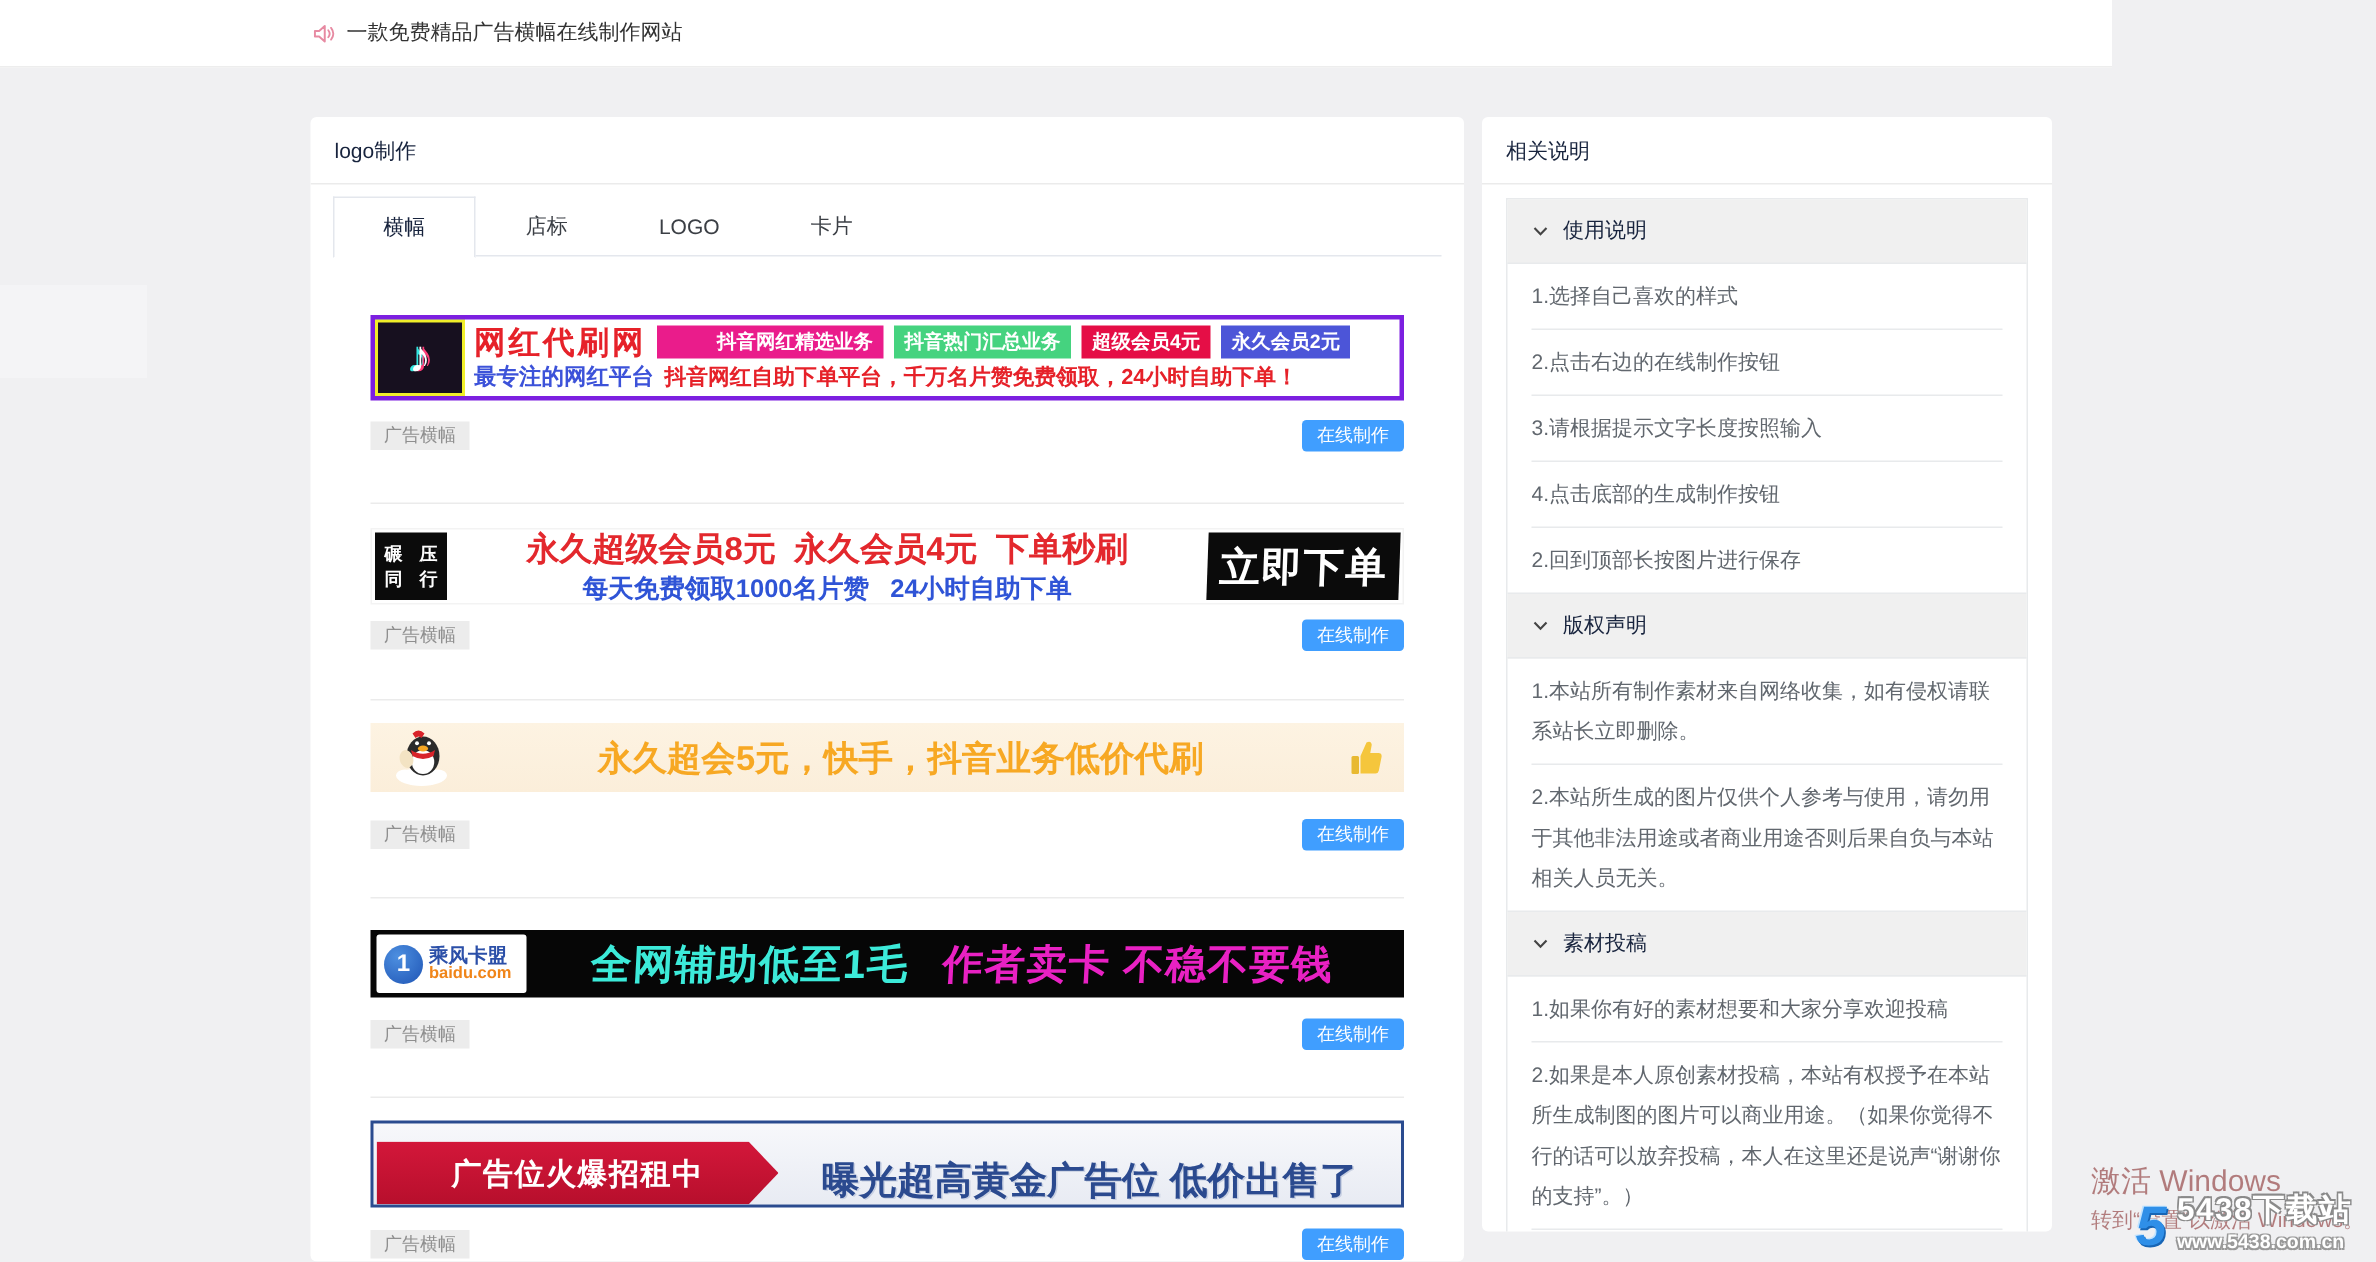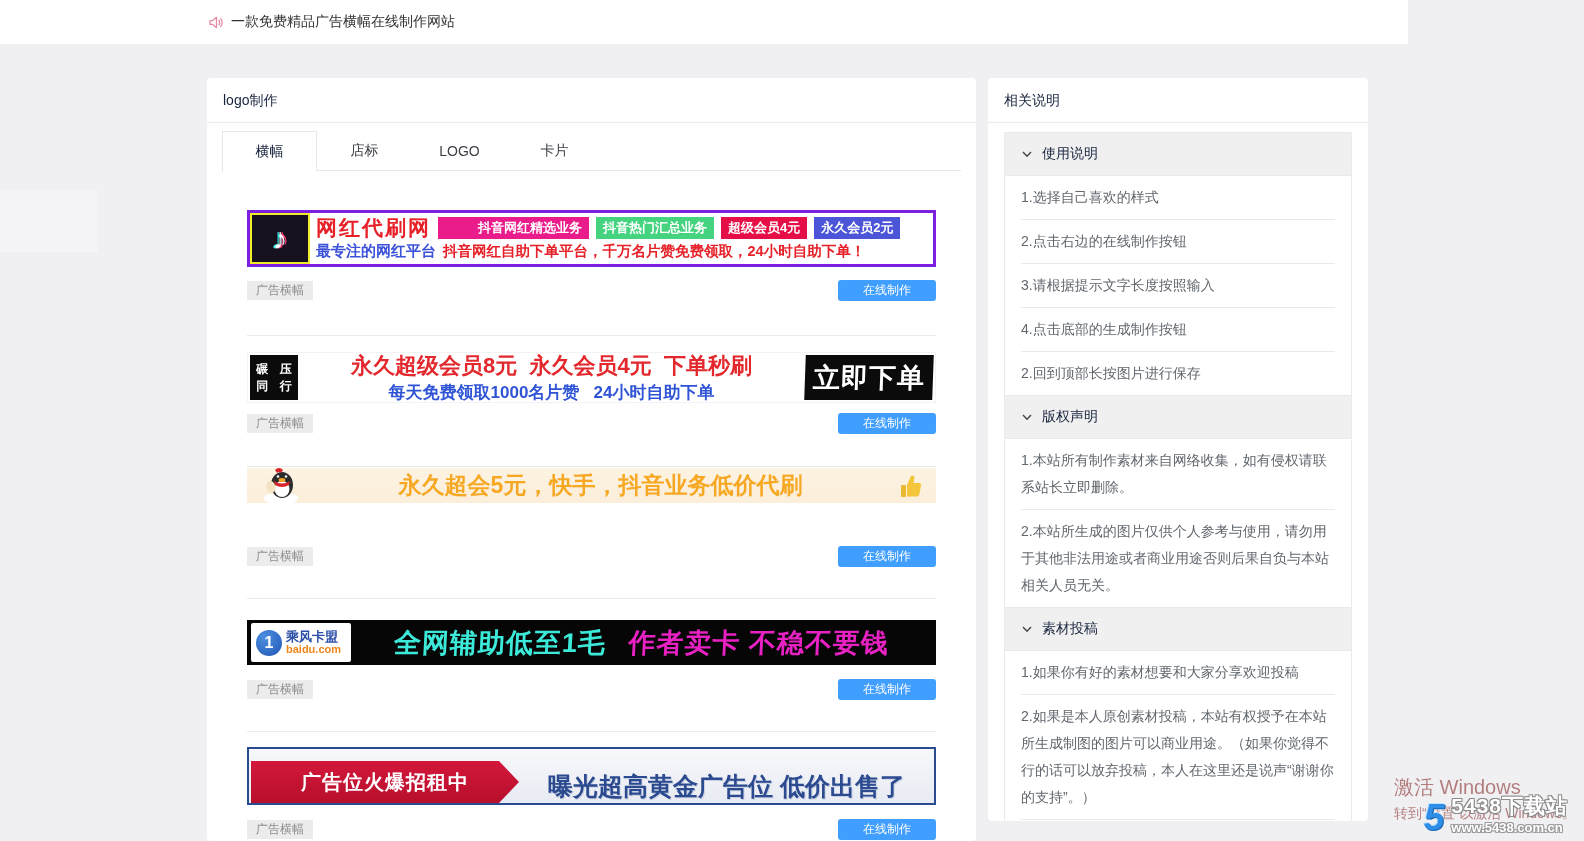--- a/index.html
+++ b/index.html
@@ -31,21 +31,21 @@
   .tab { width:95px; height:40px; display:flex; align-items:center; justify-content:center;
     font-size:14px; color:#3b3f45; cursor:pointer; }
   .tab.active { background:#fff; border:1px solid #e4e7ed; border-bottom:1px solid #fff;
     height:41px; color:#17233d; }
 
   
   .abs { position:absolute; }
   .banner { left:40px; width:689px; overflow:hidden; }
   .label-row { left:40px; width:689px; height:22px; display:flex; justify-content:space-between; align-items:center; }
   .tag { background:#ececec; color:#8f8f8f; font-size:12px; padding:3px 9px; line-height:13px; }
-  .make-btn { background:#409eff; color:#fff; font-size:12px; padding:4px 25px; line-height:13px;
+  .make-btn { background:#409eff; color:#fff; font-size:12px; padding:4px 10px; line-height:13px;
     border:none; border-radius:3px; cursor:pointer; }
   .item-divider { left:40px; width:689px; height:1px; background:#ebebeb; }
 
   
   .b1 { border:3px solid #7c1fe0; background:#fff; display:flex; }
   .b1-logo { width:60px; background:#17101f; border:2px solid #f0ee29; display:flex;
     align-items:center; justify-content:center; flex:0 0 auto; }
   .b1-note { font-size:30px; font-weight:bold; color:#fff;
     text-shadow:2px 0 0 #fd3e78, -2px 0 0 #35e6e0; }
   .b1-body { flex:1; display:flex; flex-direction:column; justify-content:flex-start; padding:1px 6px; }
@@ -175,21 +175,21 @@
       <span class="b2-line2">每天免费领取1000名片赞   24小时自助下单</span>
     </div>
     <div class="b2-right">立即下单</div>
   </div>
   <div class="abs label-row" style="top:334px;">
     <span class="tag">广告横幅</span>
     <button class="make-btn">在线制作</button>
   </div>
   <div class="abs item-divider" style="top:388px;"></div>
 
-  <div class="abs banner b3" style="top:390px;height:35px;">
+  <div class="abs banner b3" style="top:404px;height:46px;">
     <svg width="40" height="38" viewBox="0 0 40 38">
       <ellipse cx="20" cy="32" rx="16" ry="6" fill="#fff"></ellipse>
       <ellipse cx="9" cy="31" rx="6" ry="4" fill="#fff"></ellipse>
       <ellipse cx="31" cy="31" rx="6" ry="4" fill="#fff"></ellipse>
       <ellipse cx="21" cy="18" rx="11" ry="13" fill="#2b2b2b"></ellipse>
       <ellipse cx="21" cy="22" rx="7.5" ry="8" fill="#fff"></ellipse>
       <path d="M13 14 q8 5 16 0 l-1 4 q-7 4 -14 0 z" fill="#d8232a"></path>
       <ellipse cx="21" cy="13" rx="3.4" ry="2" fill="#f6a623"></ellipse>
       <circle cx="17" cy="9.5" r="1.3" fill="#fff"></circle>
       <circle cx="25" cy="9.5" r="1.3" fill="#fff"></circle>

